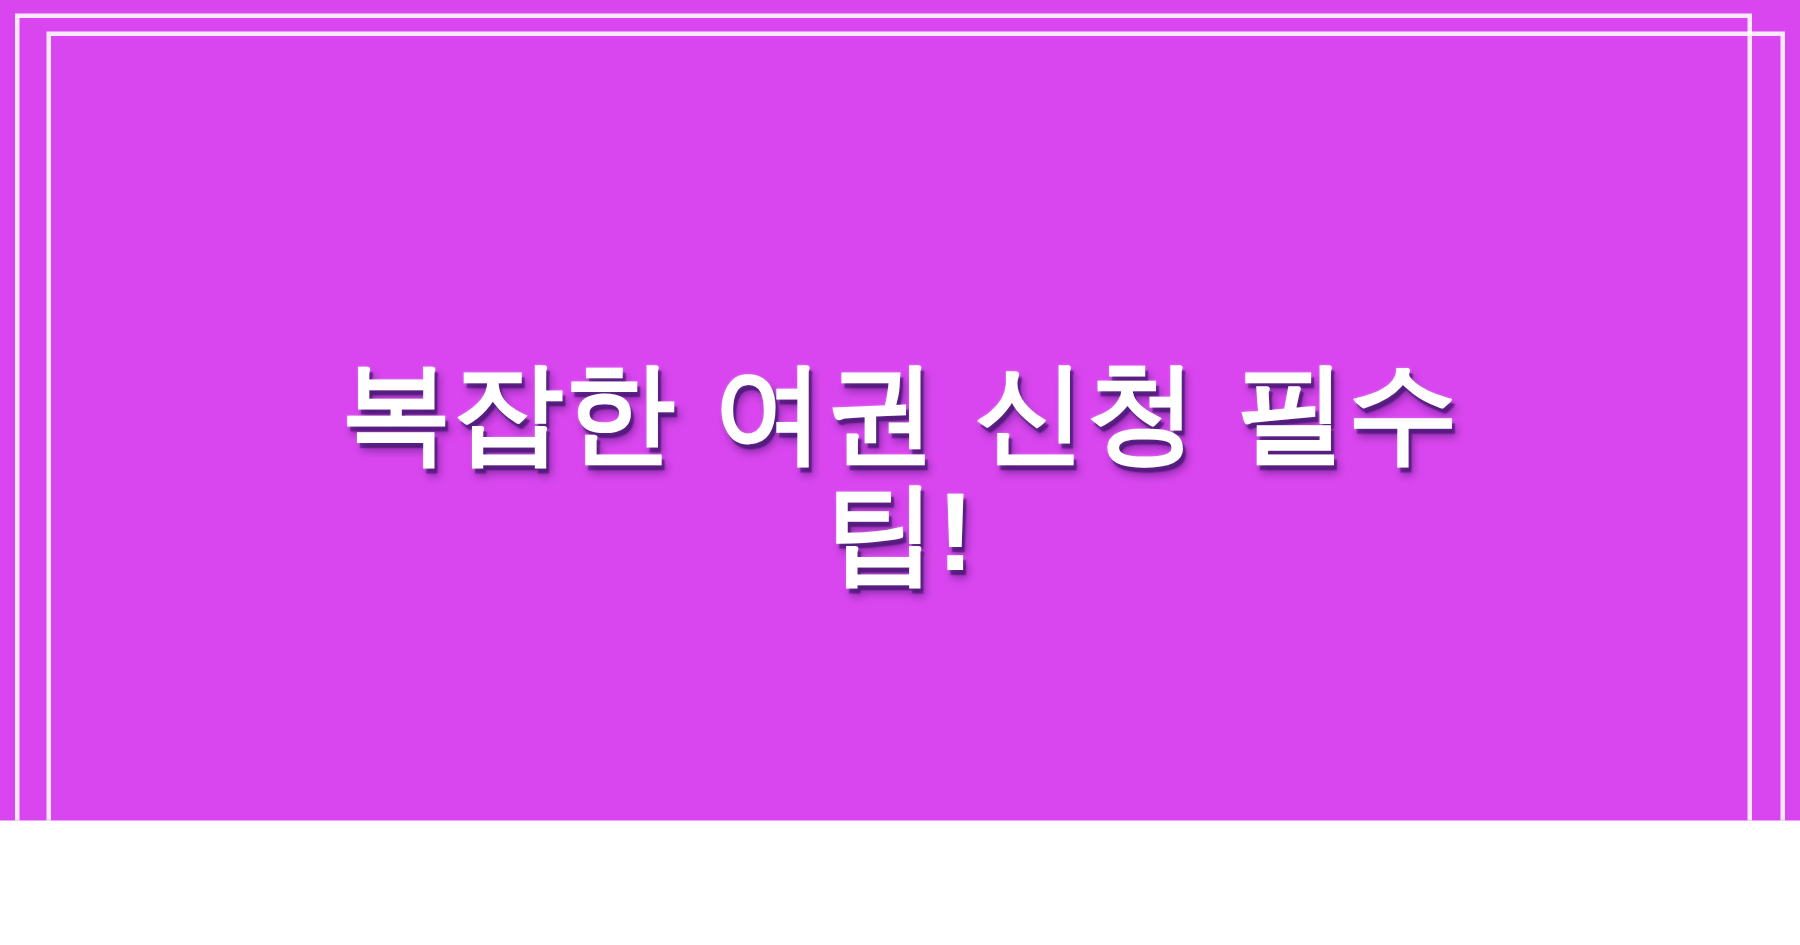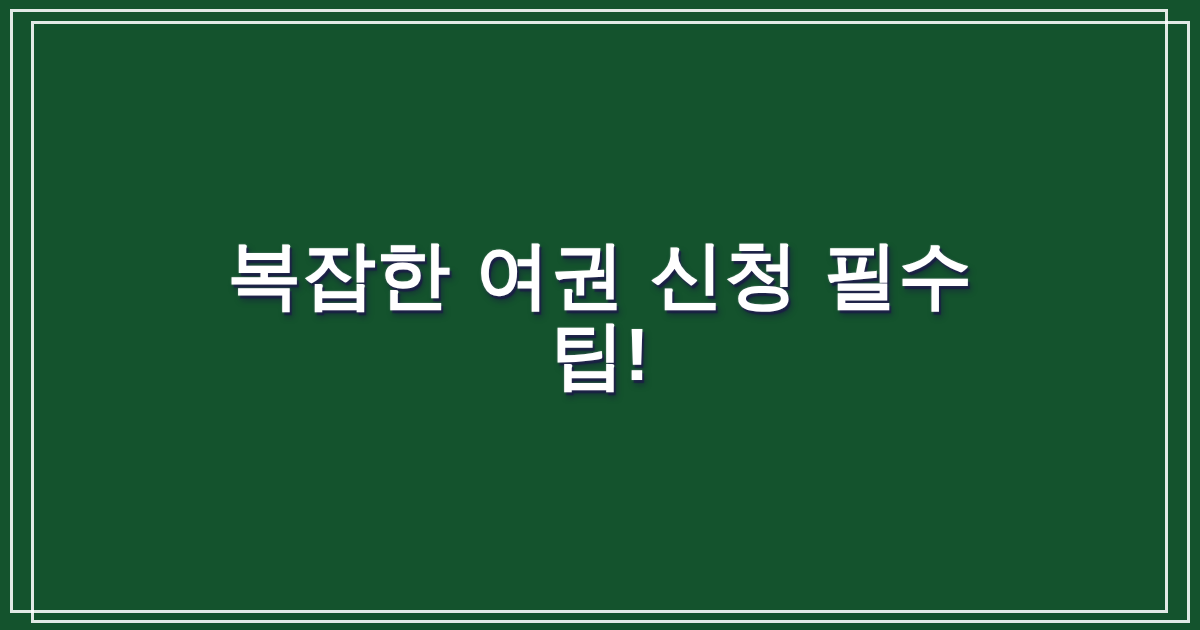--- a/index.html
+++ b/index.html
@@ -9,22 +9,22 @@
   body {
     width: 1200px;
     height: 630px;
     overflow: hidden;
     font-family: "Liberation Sans", "DejaVu Sans", sans-serif;
   }
 
   #banner {
     position: relative;
     width: 1200px;
-    height: 630px;
-    background: #14532d;
+    height: 547px;
+    background: #d946ef;
     overflow: hidden;
   }
 
   
   .frame {
     position: absolute;
     border-style: solid;
     border-color: rgba(255, 255, 255, 0.88);
     box-sizing: border-box;
     pointer-events: none;

